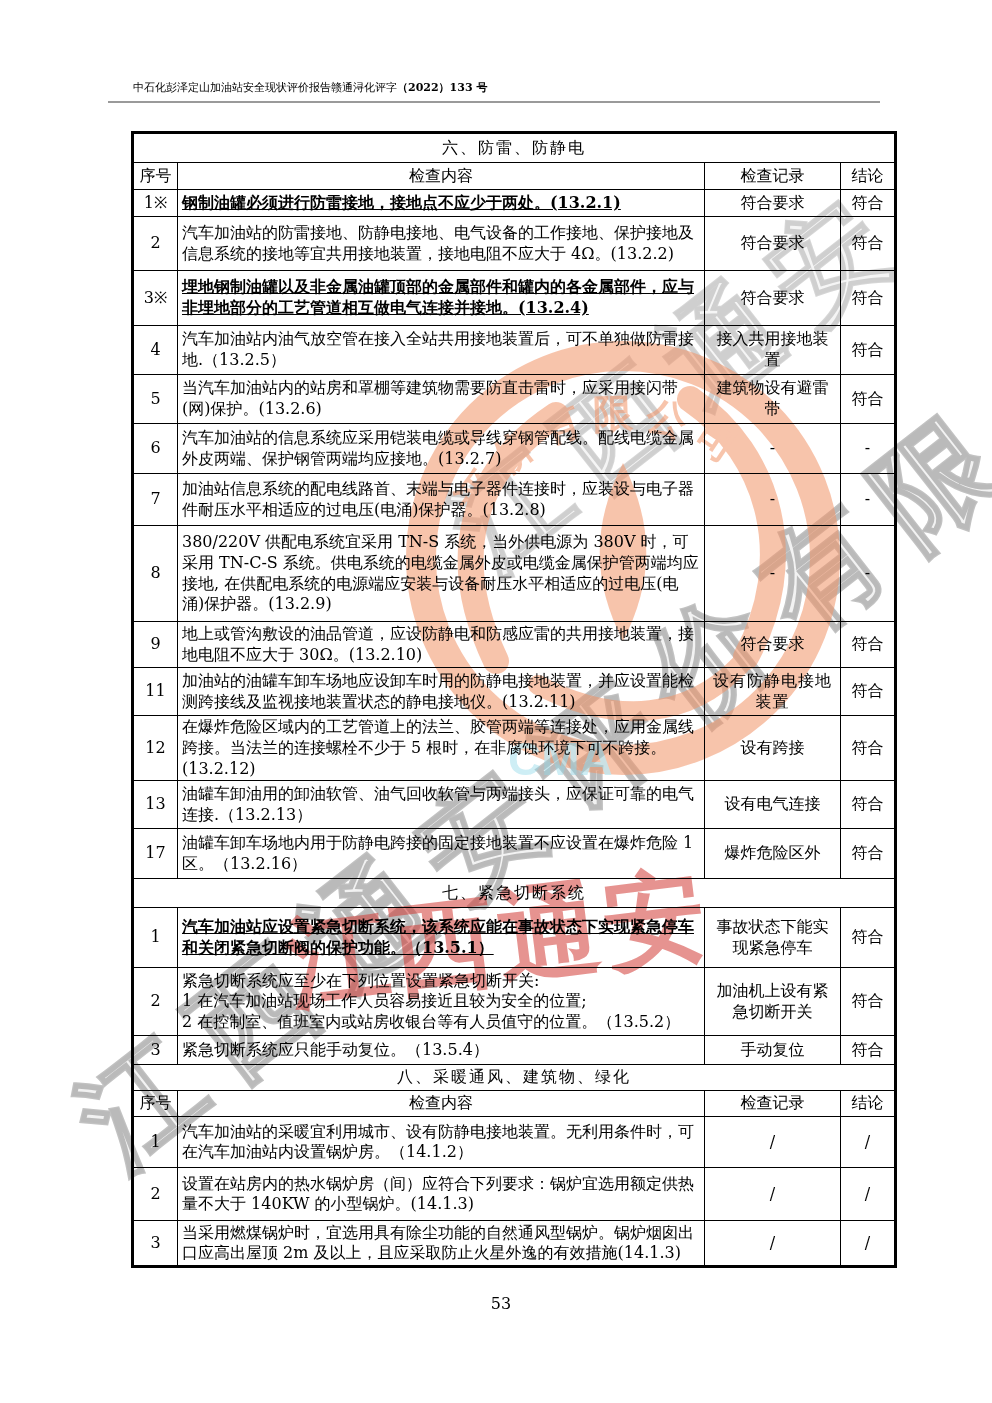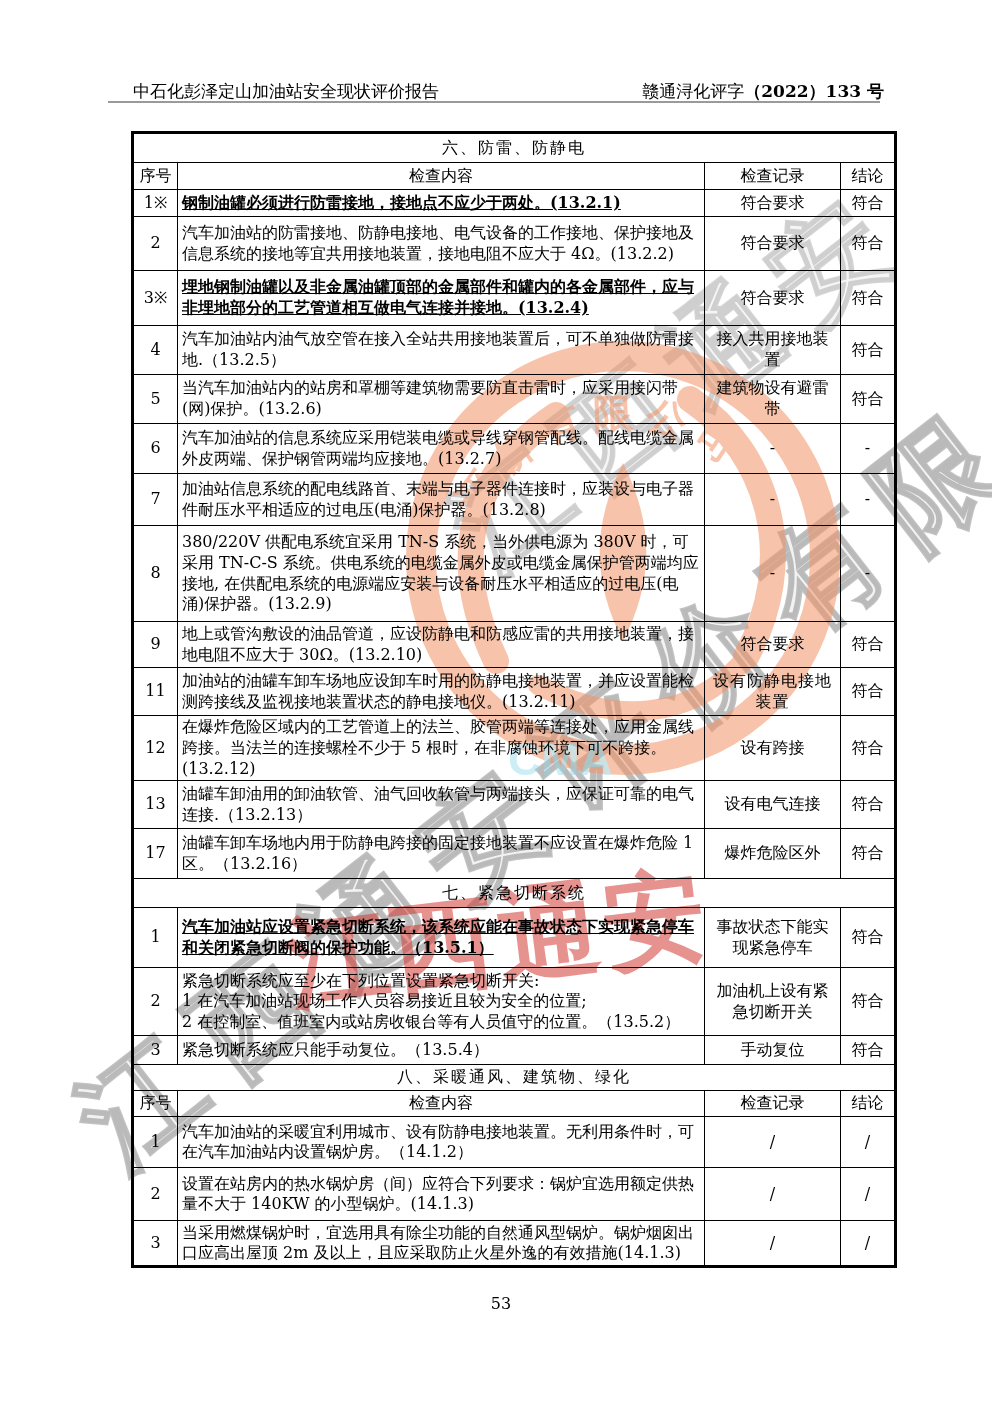--- a/index.html
+++ b/index.html
@@ -3,21 +3,21 @@
 <meta charset="utf-8">
 <style>
   html,body{margin:0;padding:0;}
   body{
     width:992px;height:1403px;position:relative;background:#ffffff;
     font-family:"DejaVu Serif","Liberation Serif",serif;color:#000;
     overflow:hidden;
   }
   
   .hdr{position:absolute;left:133px;top:80px;width:751px;display:flex;
-       justify-content:space-between;align-items:baseline;font-size:17px;z-index:2;}
+       align-items:baseline;font-size:11px;z-index:2;}
   .hdr .doc-no b{font-weight:700;}
   .hdr-rule{position:absolute;left:108px;top:101px;width:772px;height:2px;background:#9a9a9a;z-index:2;}
   
   table.doc{position:absolute;left:131px;top:131px;width:763px;z-index:1;
             border-collapse:collapse;table-layout:fixed;font-size:16px;line-height:1.3;}
   table.doc td{border:1.5px solid #000;padding:1px 4px;vertical-align:middle;background:transparent;}
   table.doc{border:3px solid #000;}
   td.sec{text-align:center;letter-spacing:2px;}
   td.no{text-align:center;}
   td.content{text-align:left;padding-left:7px;white-space:pre-line;}

